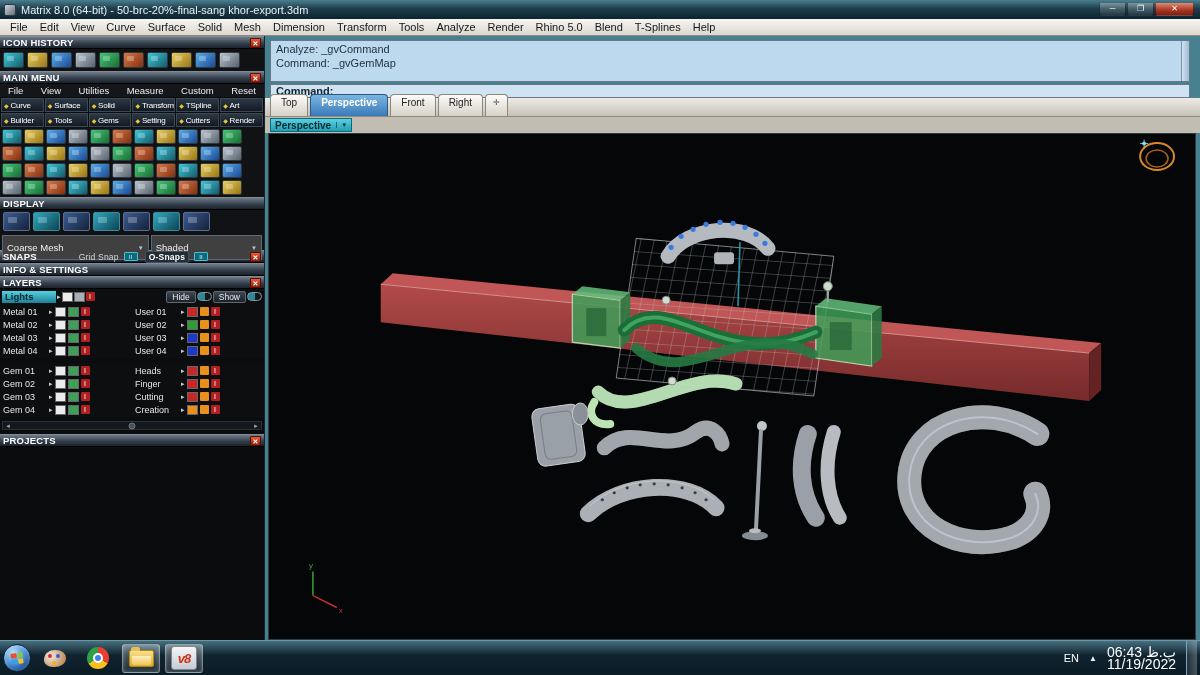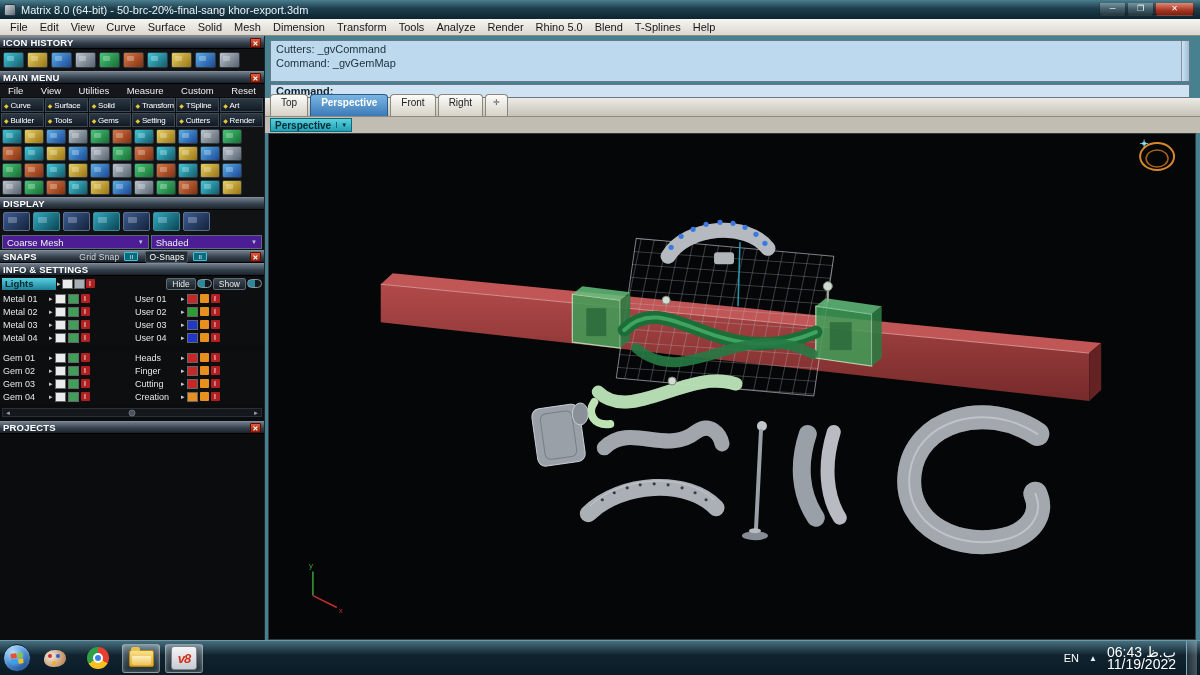--- a/index.html
+++ b/index.html
@@ -55,26 +55,26 @@
     color:#fff; font-size:8px; padding:0 2px; letter-spacing:-.2px; }
   .bullet { color:#e8c838; font-size:6px; flex:0 0 auto; }
   .icongrid { display:flex; flex-wrap:wrap; gap:2px; padding:2px; background:#101214; }
   .disprow { height:24px; display:flex; gap:3px; padding:2px 3px; background:#101214; }
   .di { width:27px; height:19px; border-radius:2px; border:1px solid #5a6c92;
     background:linear-gradient(135deg,#3c5c92,#14223a); position:relative; }
   .di:nth-child(2n){ background:linear-gradient(135deg,#2fa8c0,#0c4452); border-color:#3e8a9c; }
   .di::after { content:""; position:absolute; left:4px; top:4px; width:9px; height:6px;
     background:rgba(255,255,255,.25); border-radius:1px; }
   .ddrow { height:16px; display:flex; gap:2px; padding:1px 2px; background:#101214; }
-  .dd { height:14px; display:flex; align-items:center; justify-content:space-between;
-    background:#4c1d95; border:1px solid #5a6a7a; color:#efefef; font-size:9.5px; padding:0 4px; }
+  .dd { height:25px; display:flex; align-items:center; justify-content:space-between;
+    background:#404040; border:1px solid #5a6a7a; color:#efefef; font-size:9.5px; padding:0 4px; }
   .dd .da { font-size:6px; color:#b8c4d0; margin-left:4px; }
   .dd1 { flex:1.35; } .dd2 { flex:1;justify-content:space-between; }
   .snp { margin-left:auto; font-size:8.5px; color:#d6d6d6; font-weight:normal; }
-  .snp2 { margin-left:4px; font-size:8.5px; color:#fff; font-weight:normal; background:#222c34;
+  .snp2 { margin-left:4px; font-size:8.5px; color:#fff; font-weight:bold; background:#222c34;
     border:1px solid #45525e; padding:0 3px; border-radius:2px; }
   .tgl { width:14px; height:9px; margin-left:2px; font-size:6px; line-height:8px; text-align:center;
     color:#dff6fa; background:#0c6a7a; border:1px solid #46c0d4; border-radius:1px; font-weight:normal; }
   .lightsrow { height:15px; display:flex; align-items:center; gap:1px; padding:1px 2px; background:#0d0e10; }
   .lights-chip { width:54px; height:12px; background:linear-gradient(#58d0e0,#1e8098);
     color:#05272e; font-size:9.5px; line-height:12px; padding-left:3px; font-weight:bold; }
   .larrow { color:#c8c8c8; font-size:7px; }
   .sw { width:11px; height:10px; border:1px solid #666; flex:0 0 auto; }
   .sw-white { background:#ececec; } .sw-gray { background:#a8aeb6; } .sw-green { background:#3f9e58; }
   .bdg { width:9px; height:9px; font-size:7px; line-height:9px; text-align:center; color:#fff;
@@ -362,20 +362,24 @@
       <span class="tgl">II</span>
       <span class="snp2">O-Snaps</span>
       <span class="tgl">II</span>
       <span class="px">✕</span>
     </div>
 
     <div class="phead">
       <span>INFO &amp; SETTINGS</span>
     </div>
 
+    <div class="phead">
+      <span>LAYERS</span>
+      <span class="px">✕</span>
+    </div>
 
     <div class="lightsrow">
       <span class="lights-chip">Lights</span>
       <span class="larrow">▸</span>
       <span class="sw sw-white"></span>
       <span class="sw sw-gray"></span>
       <span class="bdg bdg-red">I</span>
       <span class="spacer"></span>
       <button class="hsbtn">Hide</button>
       <span class="toggle-oval"></span>
@@ -509,21 +513,21 @@
       <span class="sarr">►</span>
     </div>
 
     <div class="phead">
       <span>PROJECTS</span>
       <span class="px">✕</span>
     </div>
   </div>
 
   <div class="cmdhist">
-    <div>Cutters: _gvCommand</div>
+    <div>Analyze: _gvCommand</div>
     <div>Command: _gvGemMap</div>
     <span class="cscroll"></span>
   </div>
   <div class="cmdprompt">
     <span>Command:</span>
   </div>
 
   <div class="tabsbar">
     <span class="tab">Top</span>
     <span class="tab active">Perspective</span>

